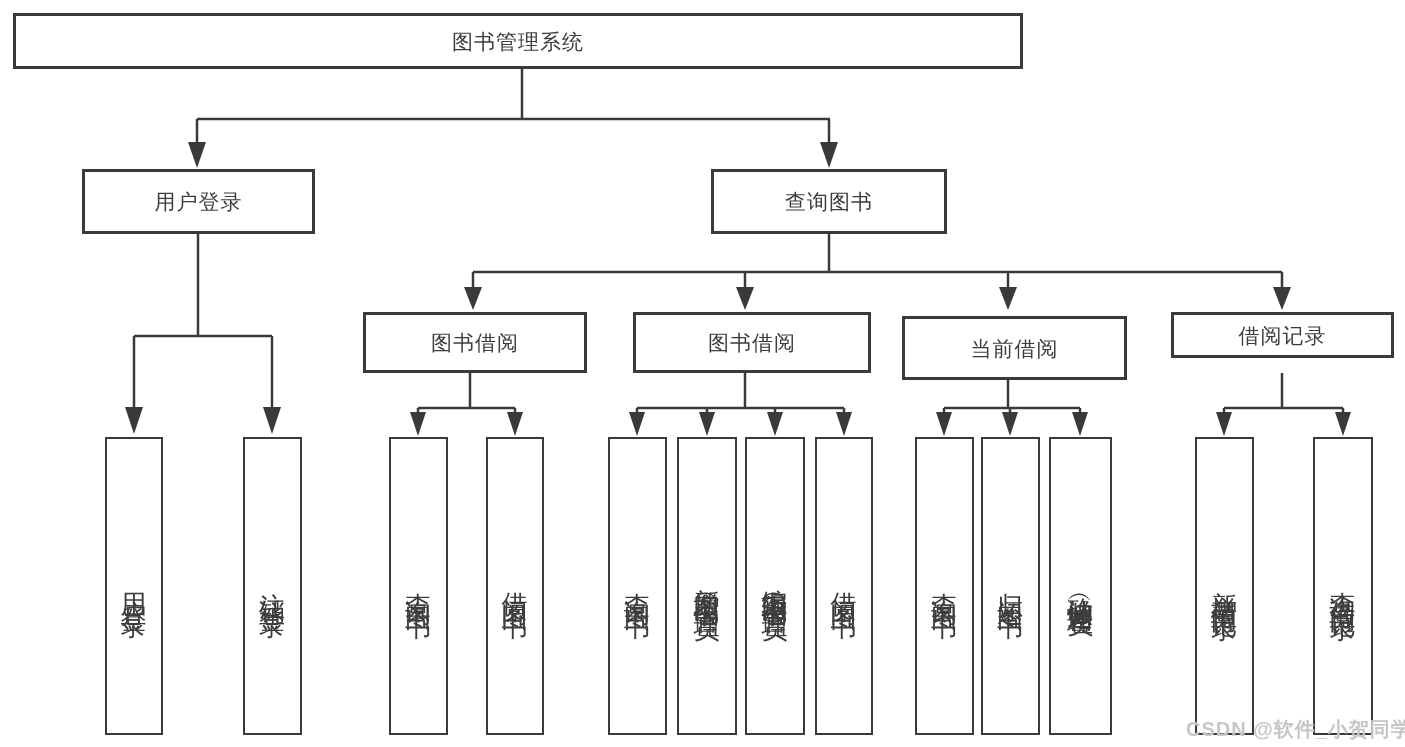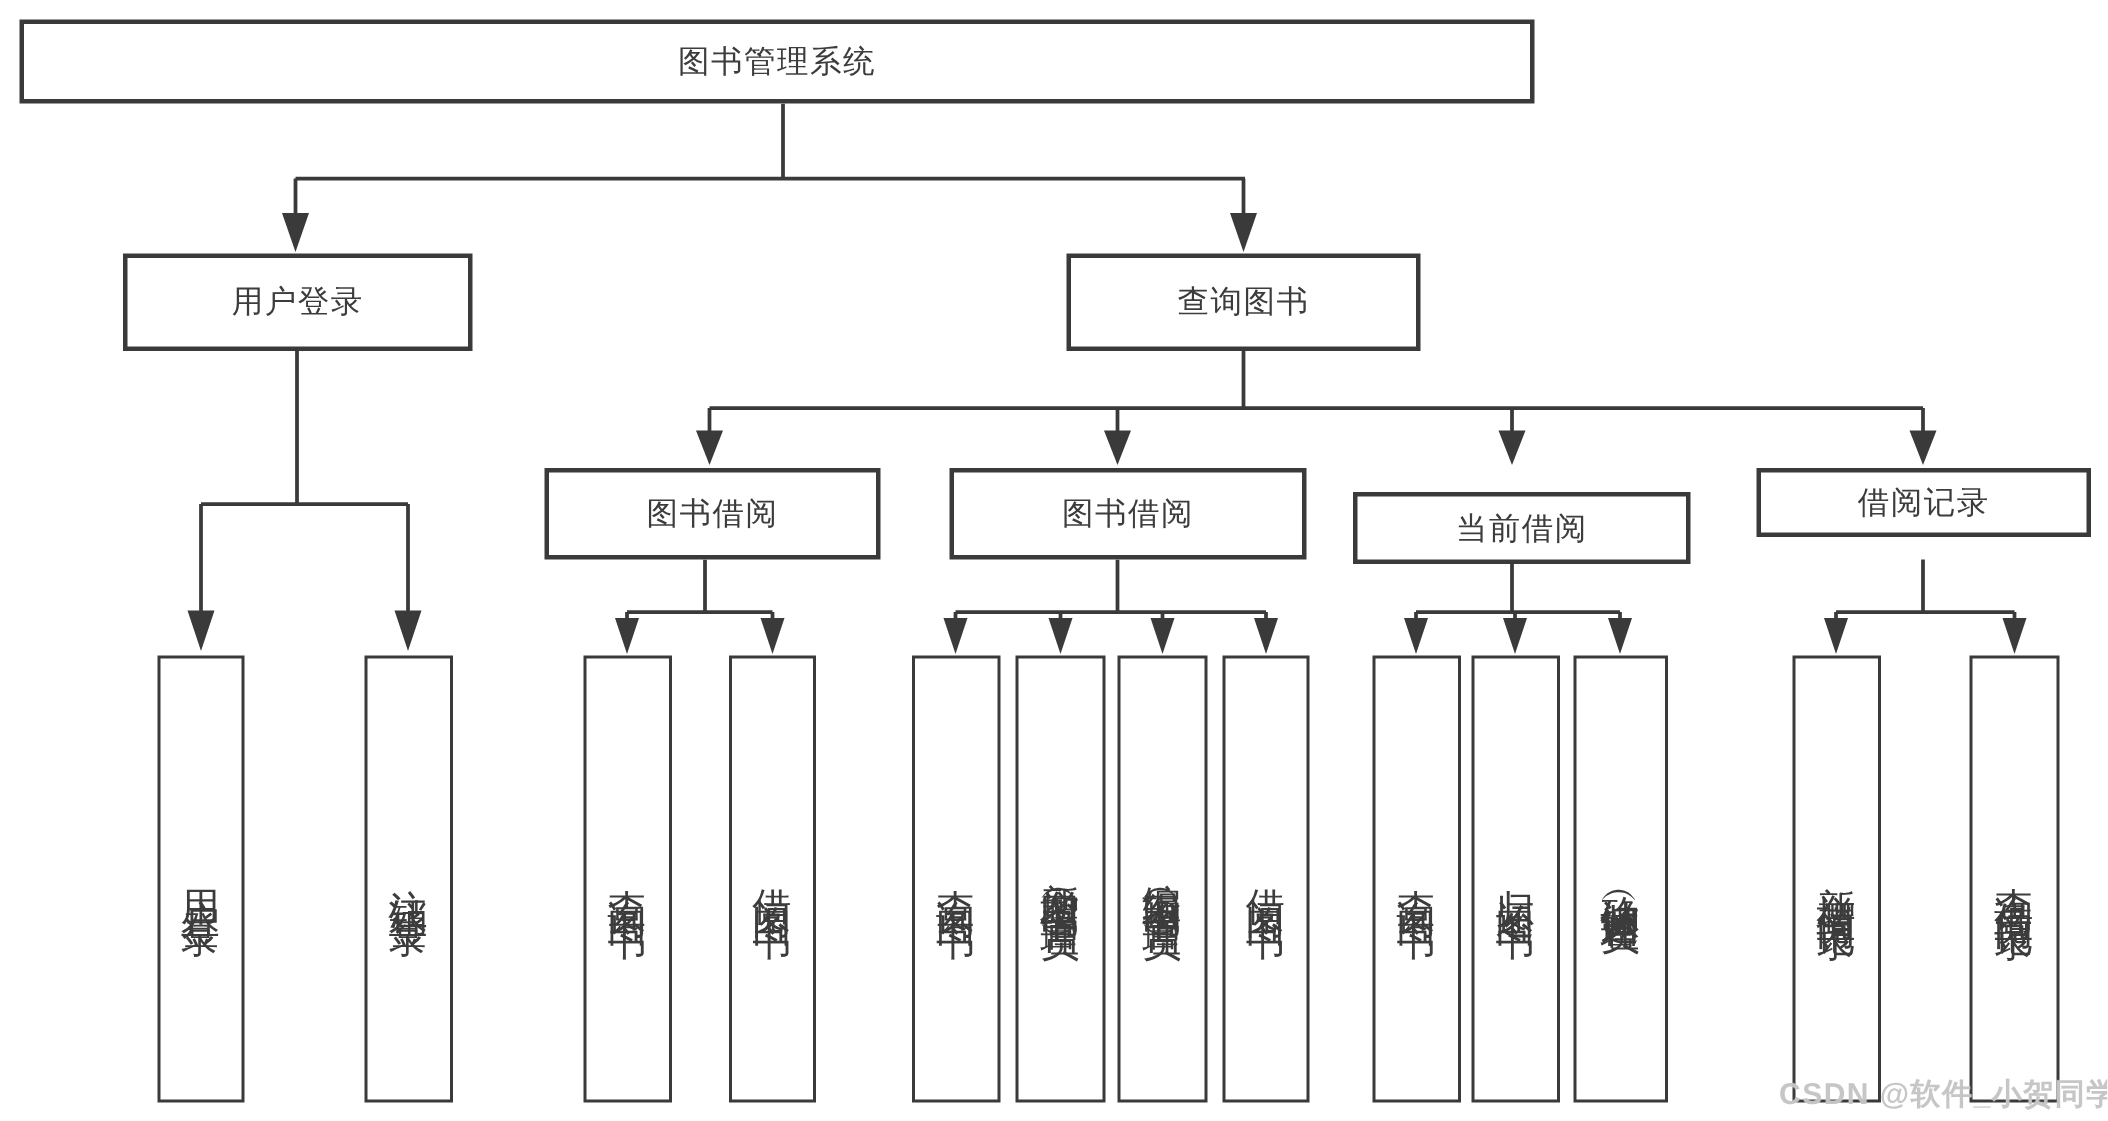--- a/index.html
+++ b/index.html
@@ -140,21 +140,21 @@
   <div class="box h" style="left:711px;top:169px;width:236px;height:65px">
     <span class="lbl">查询图书</span>
   </div>
 
   <div class="box h" style="left:363px;top:312px;width:224px;height:61px">
     <span class="lbl">图书借阅</span>
   </div>
   <div class="box h" style="left:633px;top:312px;width:238px;height:61px">
     <span class="lbl">图书借阅</span>
   </div>
-  <div class="box h" style="left:902px;top:328px;width:225px;height:48px">
+  <div class="box h" style="left:902px;top:316px;width:225px;height:64px">
     <span class="lbl">当前借阅</span>
   </div>
   <div class="box h" style="left:1171px;top:312px;width:223px;height:46px">
     <span class="lbl">借阅记录</span>
   </div>
 
   <div class="box v len4" style="left:105px;width:58px">
     <span class="vt">用户登录</span>
   </div>
   <div class="box v len4" style="left:243px;width:59px">

